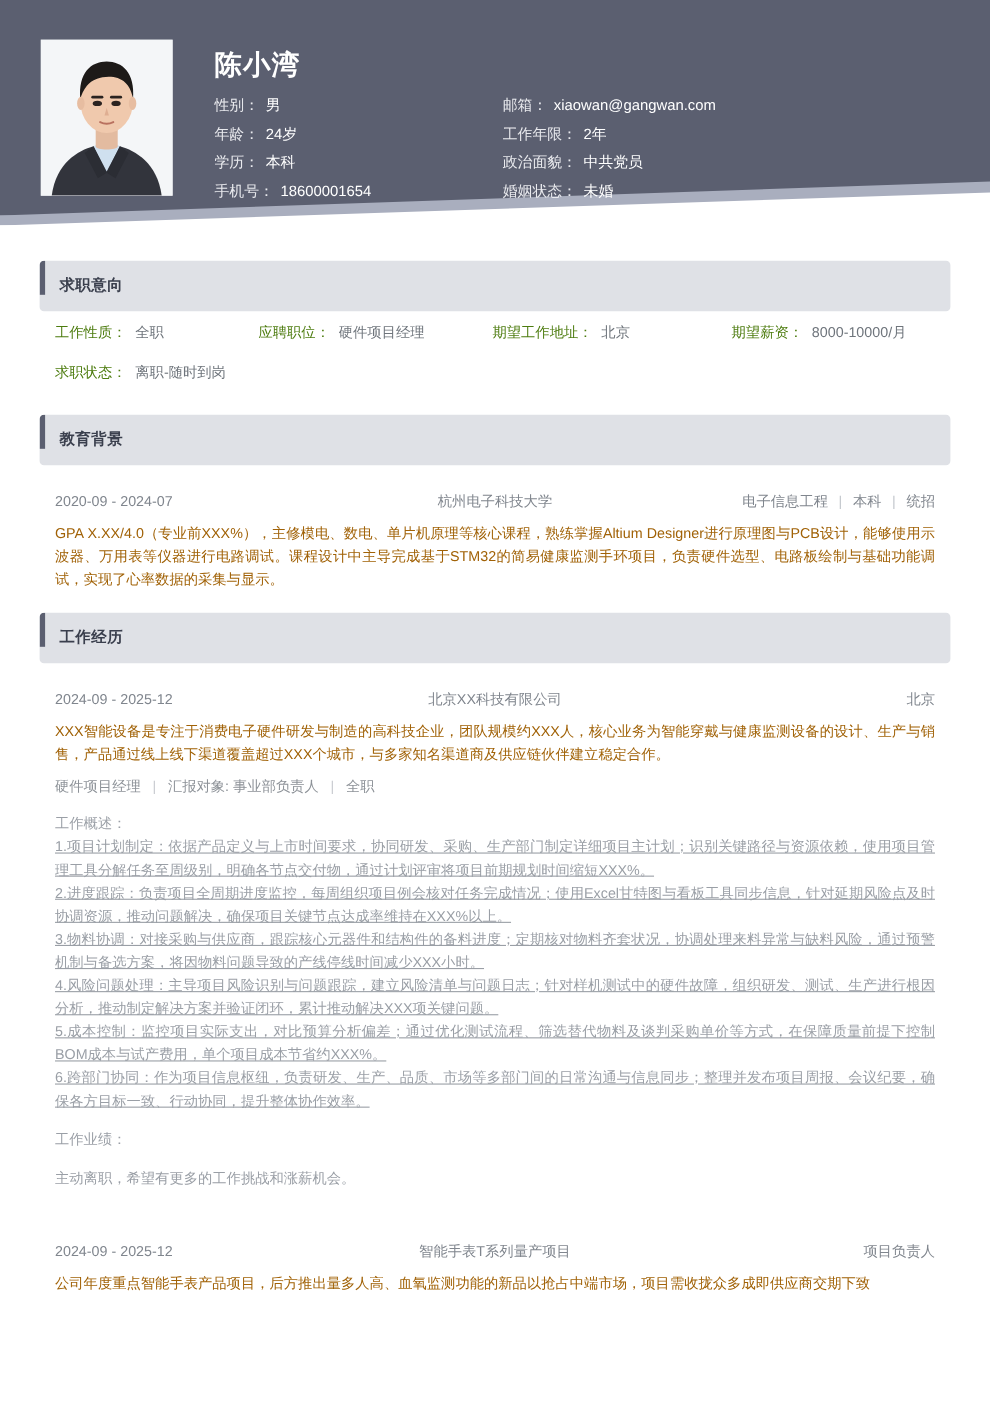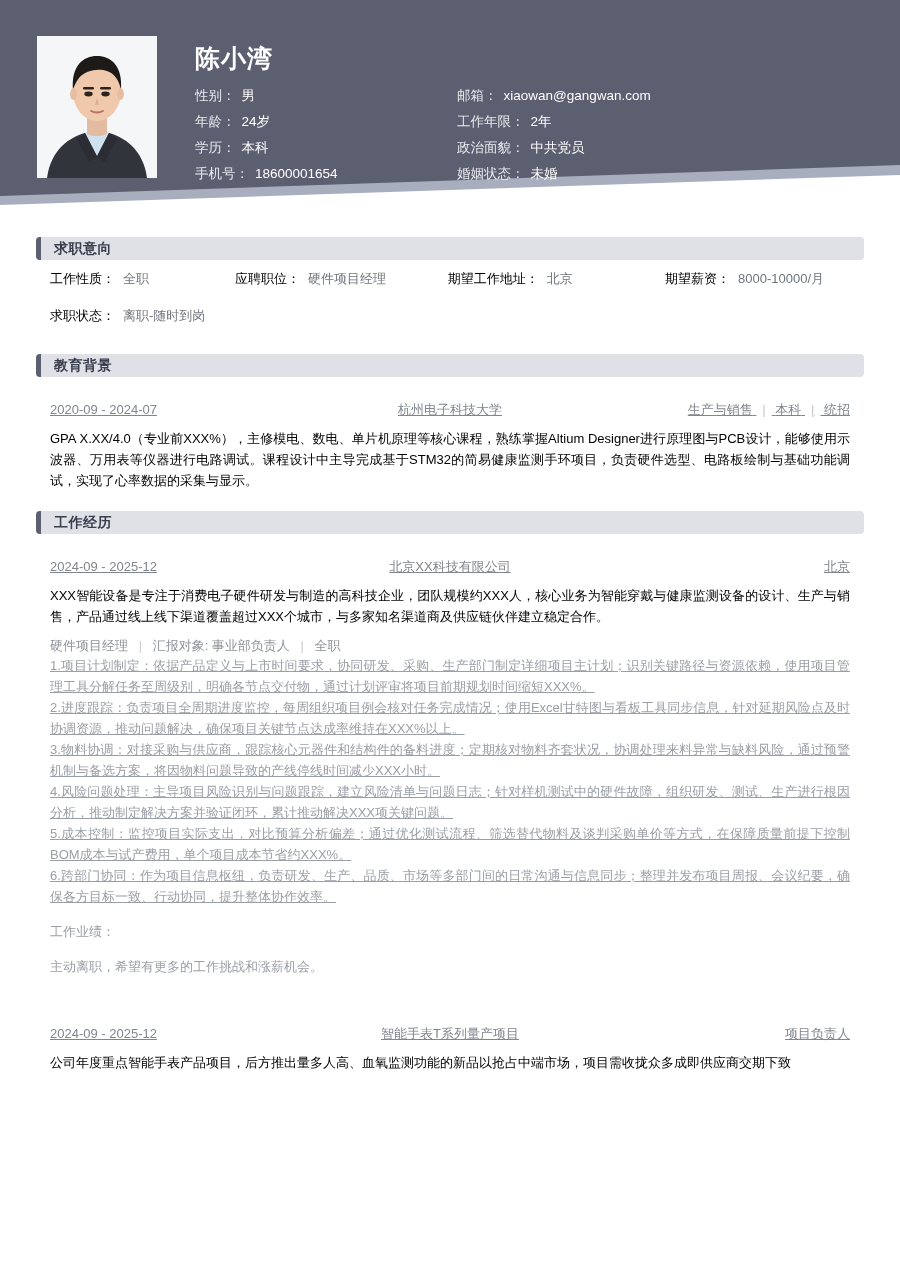--- a/index.html
+++ b/index.html
@@ -69,21 +69,21 @@
   .hdr-cell.col1 { width: 236px; }
   .hdr-cell .lbl { color: #e9eaee; }
   .hdr-cell .val { color: #ffffff; margin-left: 6px; }
 
   
   .page { position: relative; width: 900px; padding: 0 0 0 0; }
 
   .sec-bar {
     position: relative;
     margin: 0 36px 0 36px;
-    height: 23px;
+    height: 46px;
     background: #dfe1e6;
     border-radius: 4px;
     display: flex;
     align-items: center;
     overflow: hidden;
   }
   .sec-bar .accent {
     position: absolute;
     left: 0; top: 0;
     width: 5px; height: 31px;
@@ -101,44 +101,43 @@
 
   
   .intent-row {
     display: flex;
     font-size: 13px;
     color: #8c9097;
     height: 37px;
     align-items: center;
   }
   .intent-cell { display: flex; }
-  .intent-cell .k { color: #000000; text-align: right; }
+  .intent-cell .k { color: #4d7c0f; text-align: right; }
   .intent-cell .v { color: #6f757c; margin-left: 8px; }
   .ic-w1 { width: 200px; }
   .ic-w2 { width: 230px; }
   .ic-w3 { width: 235px; }
   .ic-w4 { width: 200px; }
 
   
   .entry-head {
     display: flex;
     font-size: 13px;
     color: #80868e;
     align-items: baseline;
-    text-decoration: underline;
   }
   .eh-left { width: 300px; text-align: left; }
   .eh-mid { flex: 1; text-align: center; }
   .eh-right { width: 300px; text-align: right; }
   .eh-right .sep { color: #c3c7cd; margin: 0 6px; }
 
   .para {
     font-size: 13px;
     line-height: 21px;
-    color: #000000;
+    color: #a16207;
     margin-top: 9px;
     text-align: justify;
   }
   .meta-line {
     font-size: 13px;
     color: #8d9298;
     margin-top: 10px;
   }
   .meta-line .sep { color: #c9ccd1; margin: 0 7px; }
 
@@ -286,21 +285,21 @@
     <div class="accent"></div>
     <div class="sec-title">教育背景</div>
   </div>
 
   <div class="sec-body">
     <div class="spacer-24"></div>
     <div class="entry-head">
       <div class="eh-left">2020-09 - 2024-07</div>
       <div class="eh-mid">杭州电子科技大学</div>
       <div class="eh-right">
-        <span>生产与销售</span>
+        <span>电子信息工程</span>
         <span class="sep">|</span>
         <span>本科</span>
         <span class="sep">|</span>
         <span>统招</span>
       </div>
     </div>
     <div class="para">GPA X.XX/4.0（专业前XXX%），主修模电、数电、单片机原理等核心课程，熟练掌握Altium Designer进行原理图与PCB设计，能够使用示波器、万用表等仪器进行电路调试。课程设计中主导完成基于STM32的简易健康监测手环项目，负责硬件选型、电路板绘制与基础功能调试，实现了心率数据的采集与显示。</div>
   </div>
 
   <div class="spacer-20"></div>
@@ -320,20 +319,21 @@
     <div class="para">XXX智能设备是专注于消费电子硬件研发与制造的高科技企业，团队规模约XXX人，核心业务为智能穿戴与健康监测设备的设计、生产与销售，产品通过线上线下渠道覆盖超过XXX个城市，与多家知名渠道商及供应链伙伴建立稳定合作。</div>
 
     <div class="meta-line">
       <span>硬件项目经理</span>
       <span class="sep">|</span>
       <span>汇报对象: 事业部负责人</span>
       <span class="sep">|</span>
       <span>全职</span>
     </div>
 
+    <div class="block">工作概述：</div>
     <div class="block block-tight">1.项目计划制定：依据产品定义与上市时间要求，协同研发、采购、生产部门制定详细项目主计划；识别关键路径与资源依赖，使用项目管理工具分解任务至周级别，明确各节点交付物，通过计划评审将项目前期规划时间缩短XXX%。
 2.进度跟踪：负责项目全周期进度监控，每周组织项目例会核对任务完成情况；使用Excel甘特图与看板工具同步信息，针对延期风险点及时协调资源，推动问题解决，确保项目关键节点达成率维持在XXX%以上。
 3.物料协调：对接采购与供应商，跟踪核心元器件和结构件的备料进度；定期核对物料齐套状况，协调处理来料异常与缺料风险，通过预警机制与备选方案，将因物料问题导致的产线停线时间减少XXX小时。
 4.风险问题处理：主导项目风险识别与问题跟踪，建立风险清单与问题日志；针对样机测试中的硬件故障，组织研发、测试、生产进行根因分析，推动制定解决方案并验证闭环，累计推动解决XXX项关键问题。
 5.成本控制：监控项目实际支出，对比预算分析偏差；通过优化测试流程、筛选替代物料及谈判采购单价等方式，在保障质量前提下控制BOM成本与试产费用，单个项目成本节省约XXX%。
 6.跨部门协同：作为项目信息枢纽，负责研发、生产、品质、市场等多部门间的日常沟通与信息同步；整理并发布项目周报、会议纪要，确保各方目标一致、行动协同，提升整体协作效率。</div>
 
     <div class="block">工作业绩：</div>
 
     <div class="block">主动离职，希望有更多的工作挑战和涨薪机会。</div>

